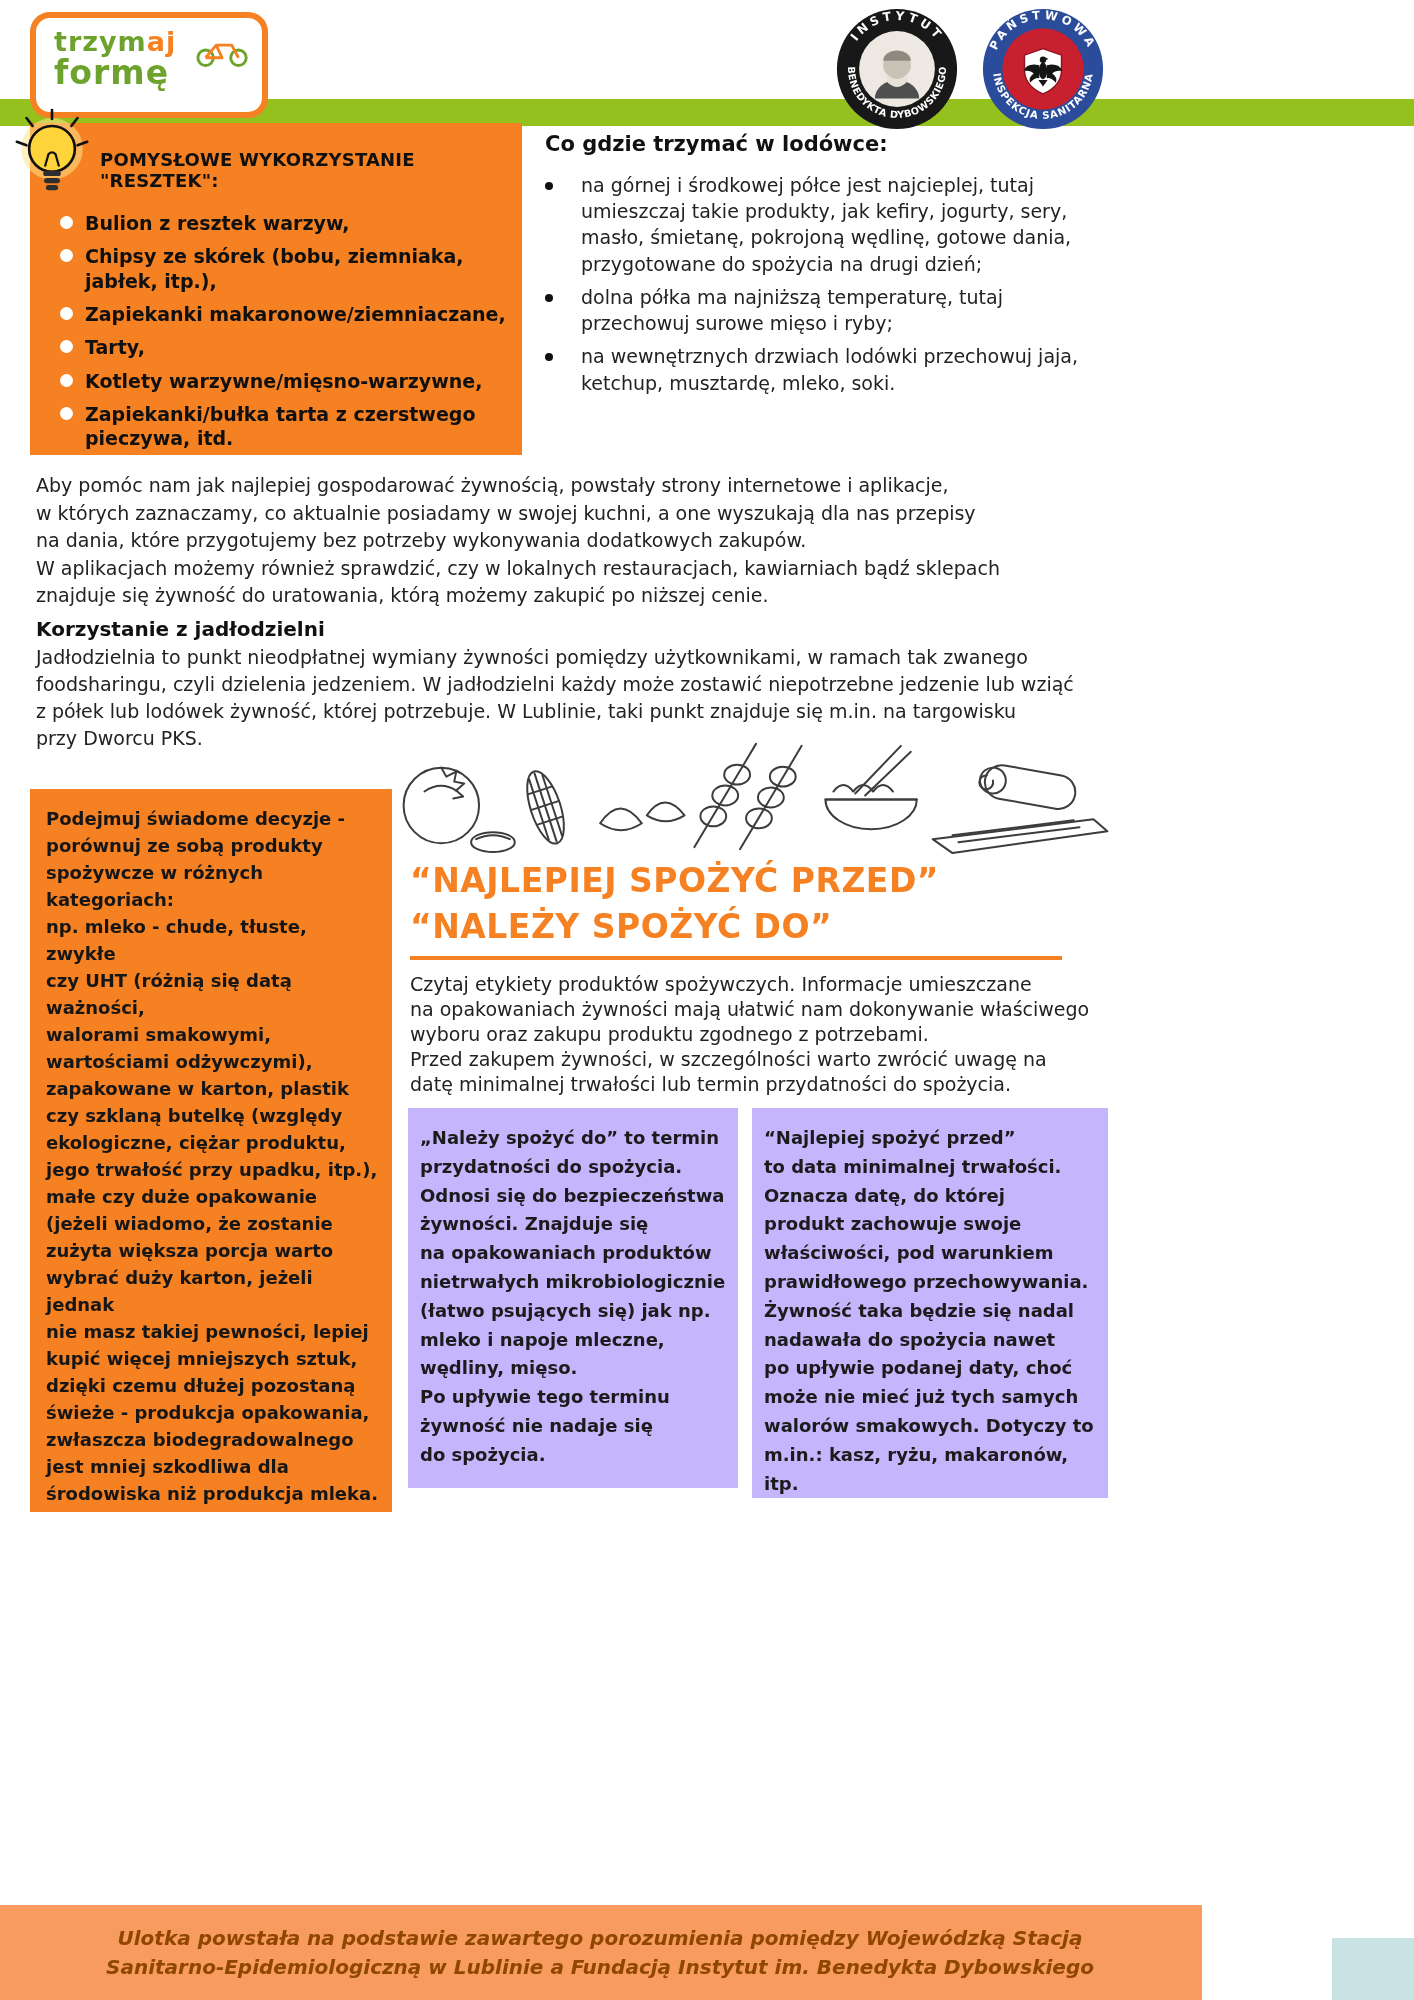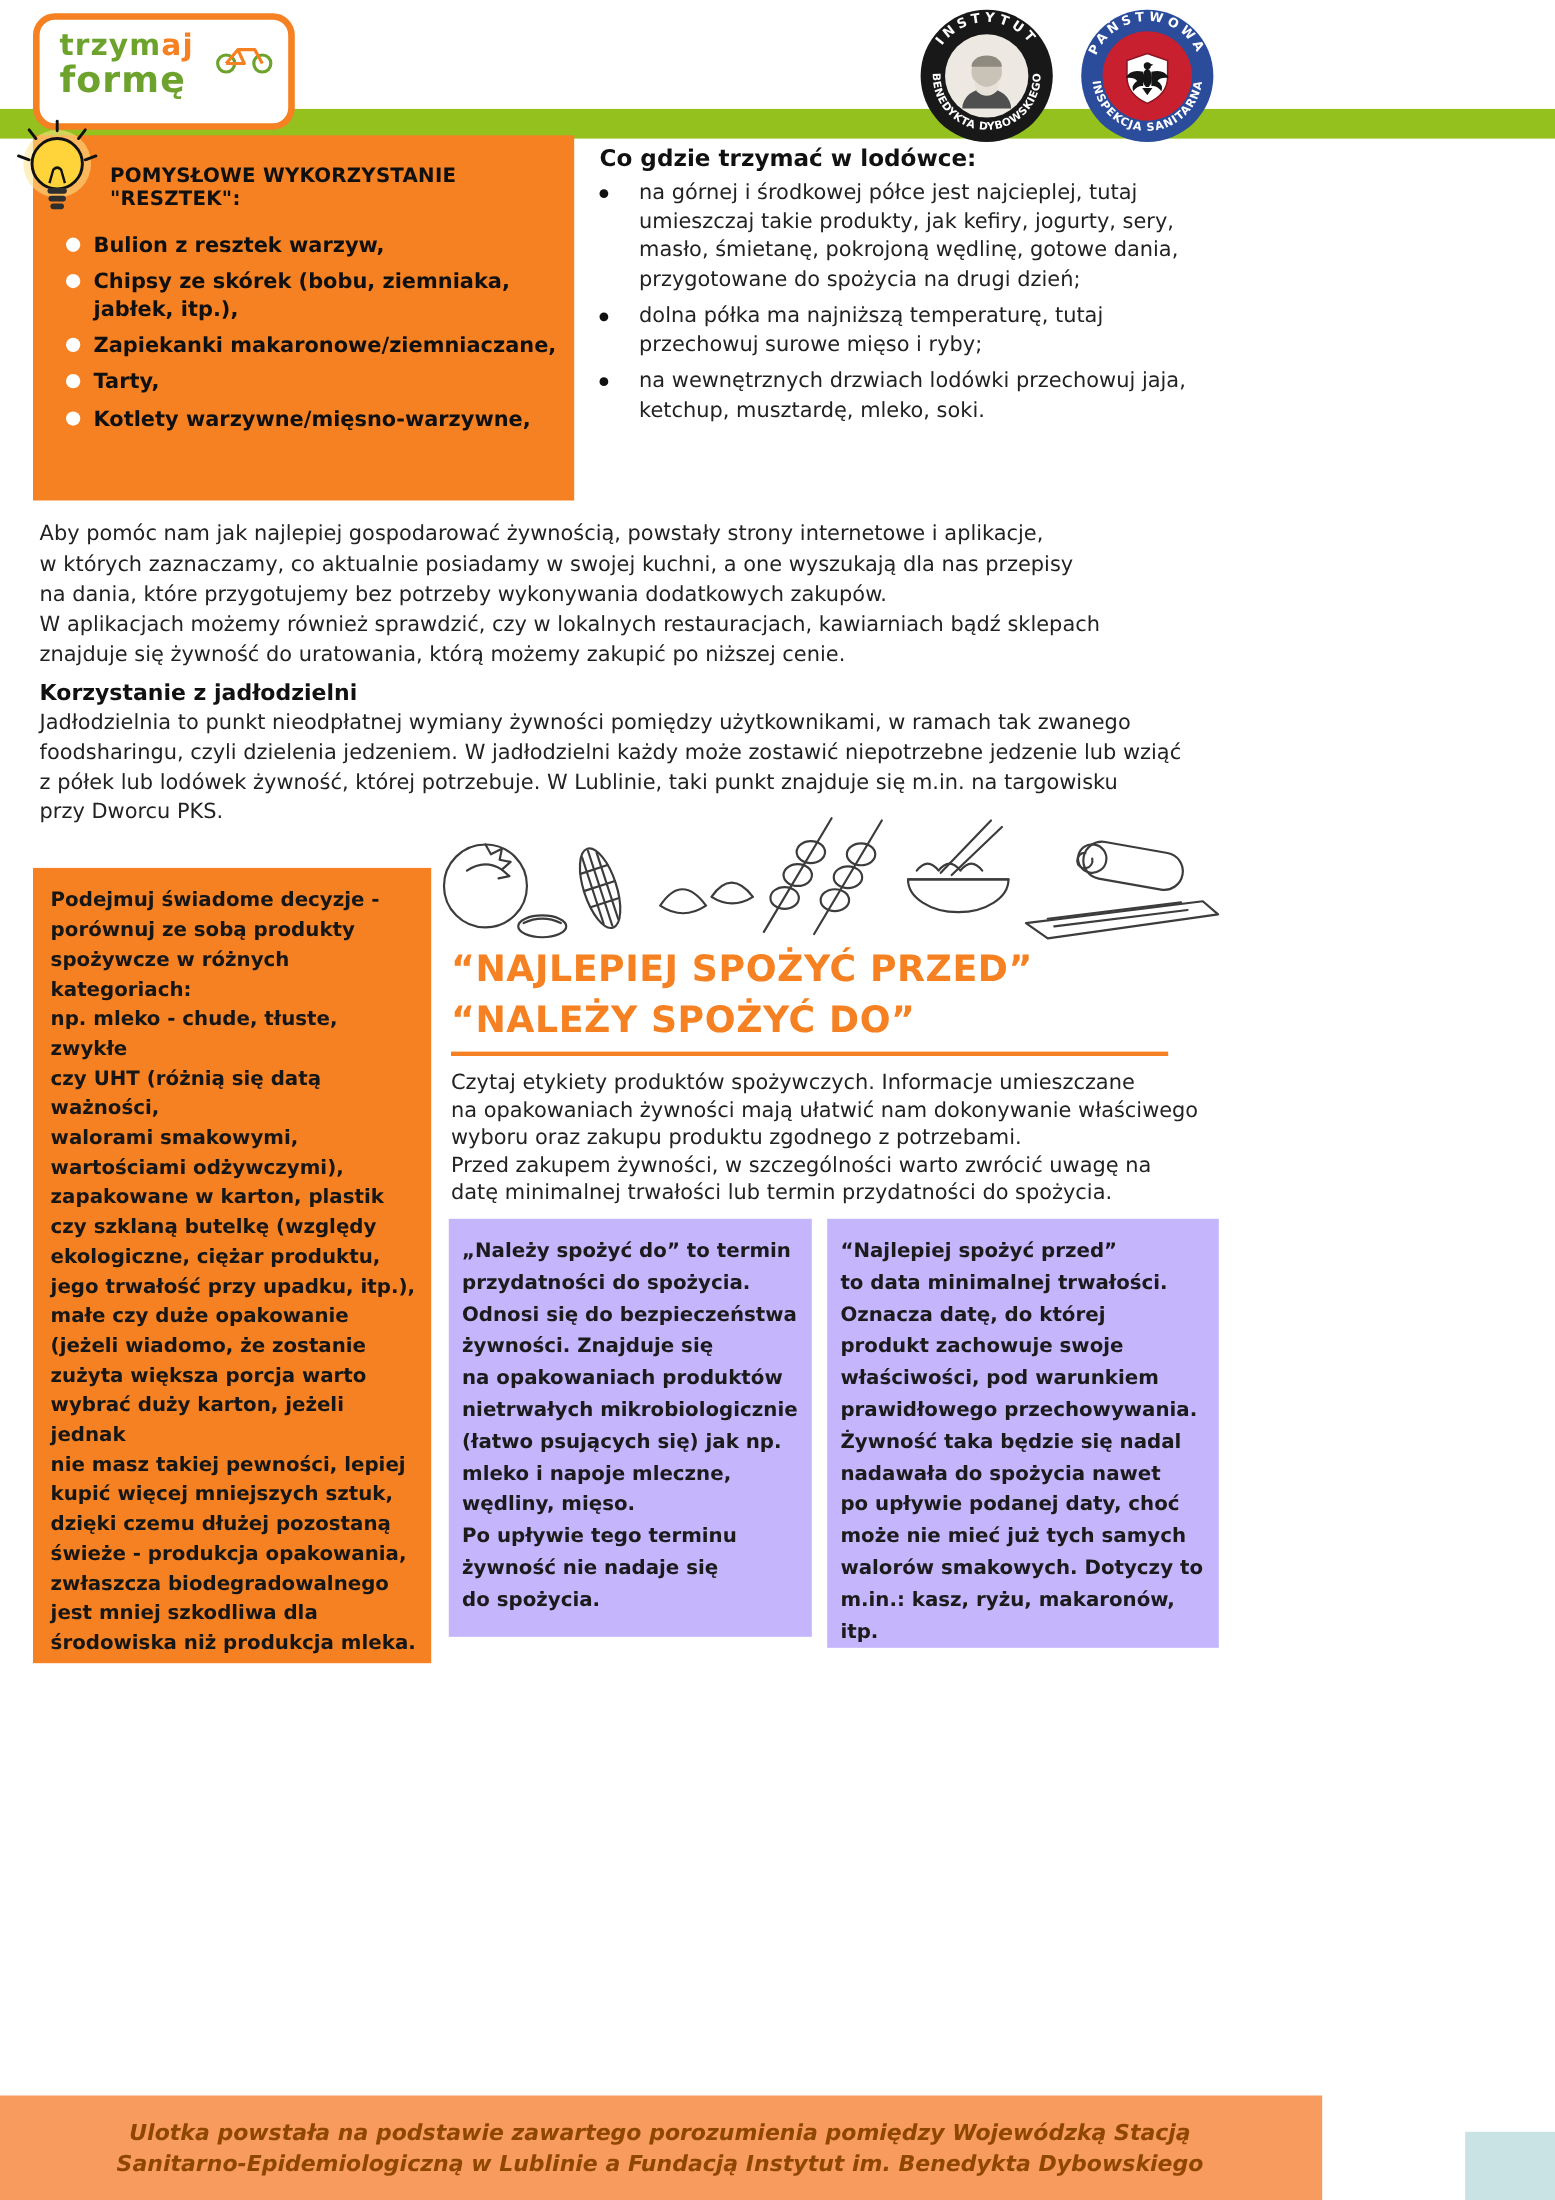--- a/index.html
+++ b/index.html
@@ -23,21 +23,21 @@
   
   .leftovers { position:absolute; left:30px; top:123px; width:492px; height:332px; background:#F58122; padding:26px 12px 10px 16px; }
   .leftovers h2 { font-size:18px; font-weight:bold; color:#101010; margin:0 0 20px 54px; letter-spacing:0.2px; }
   .leftovers ul, .fridge ul { list-style:none; }
   .leftovers li { display:flex; gap:12px; margin:0 0 9px 14px; }
   .leftovers .wdot { flex:none; width:13px; height:13px; border-radius:50%; background:#fff; margin-top:5px; }
   .leftovers .litext { font-size:19px; font-weight:bold; color:#101010; line-height:1.28; white-space:pre-line; }
 
   
   .fridge { position:absolute; left:545px; top:132px; width:660px; }
-  .fridge h2 { font-size:21px; font-weight:bold; color:#111; margin-bottom:6px; }
+  .fridge h2 { font-size:21px; font-weight:bold; color:#111; margin-bottom:16px; }
   .fridge li { display:flex; gap:28px; margin-bottom:7px; }
   .fridge .bdot { flex:none; width:8px; height:8px; border-radius:50%; background:#111; margin-top:10px; }
   .fridge .litext { font-size:19px; color:#222; line-height:1.38; white-space:pre-line; }
 
   
   .apps { position:absolute; left:36px; top:472px; width:1350px; font-size:19px; line-height:1.45; color:#222; white-space:pre-line; }
   .foodsharing { position:absolute; left:36px; top:617px; width:1350px; }
   .foodsharing h3 { font-size:20px; font-weight:bold; color:#111; margin-bottom:3px; }
   .foodsharing p { font-size:19px; line-height:1.42; color:#222; white-space:pre-line; }
 
@@ -158,20 +158,25 @@
           <span class="wdot"></span>
           <span class="litext">Zapiekanki makaronowe/ziemniaczane,</span>
         </li>
       <li>
           <span class="wdot"></span>
           <span class="litext">Tarty,</span>
         </li>
       <li>
           <span class="wdot"></span>
           <span class="litext">Kotlety warzywne/mięsno-warzywne,</span>
+        </li>
+      <li>
+          <span class="wdot"></span>
+          <span class="litext">Zapiekanki/bułka tarta z czerstwego
+pieczywa, itd.</span>
         </li>
     </ul>
   </section>
 
   <section class="fridge">
     <h2>Co gdzie trzymać w lodówce:</h2>
     <ul>
       <li>
           <span class="bdot"></span>
           <span class="litext">na górnej i środkowej półce jest najcieplej, tutaj

